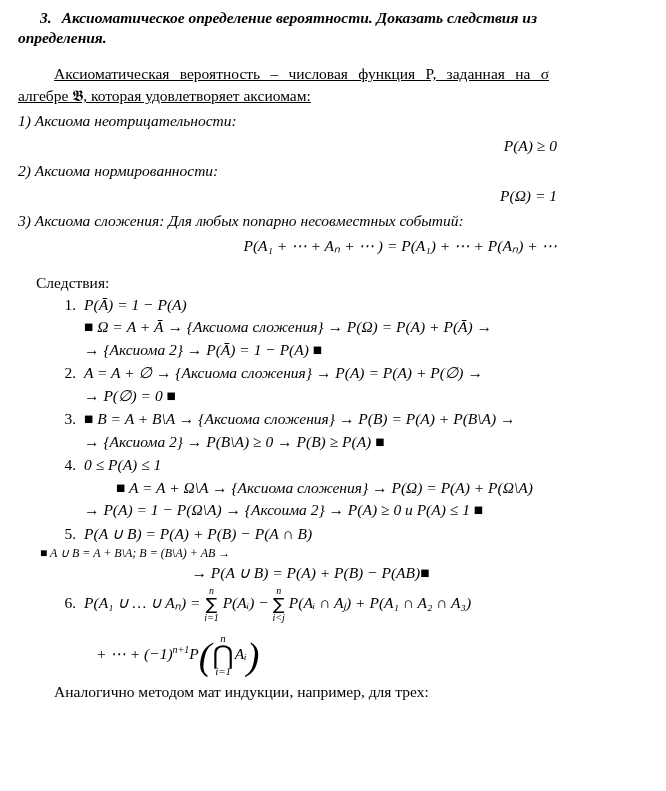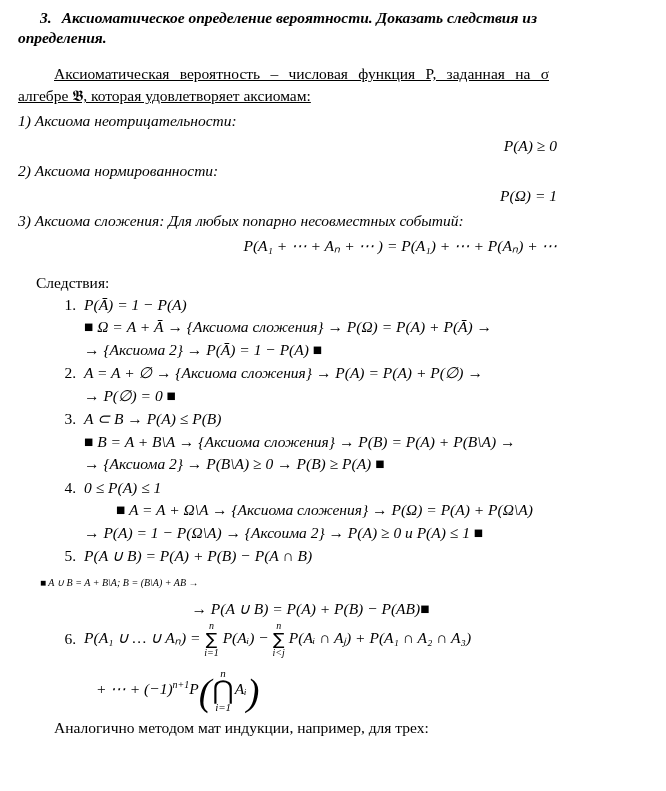--- a/index.html
+++ b/index.html
@@ -78,23 +78,23 @@
   }
   ol.items > li::marker {
     font-style: normal;
   }
   .sub {
     font-size: 15.5px;
     line-height: 1.45;
     margin: 0;
   }
   .sub-out {
-    font-size: 10px;
-    line-height: 1.45;
-    margin: 8px;
+    font-size: 12px;
+    line-height: 1.45;
+    margin: 0;
     margin-left: -44px;
   }
   .sub-ind {
     margin-left: 32px;
   }
   .center-in {
     text-align: center;
     margin-left: -20px;
   }
   .tail {
@@ -198,21 +198,20 @@
         <div class="sub math">■ Ω = A + Ā → {Аксиома сложения} →  P(Ω) = P(A) + P(Ā) →</div>
         <div class="sub math">→ {Аксиома 2} → P(Ā) = 1 − P(A) ■</div>
       </li>
 
       <li>
         <div class="sub math">A = A + ∅ → {Аксиома сложения} → P(A) = P(A) + P(∅) →</div>
         <div class="sub math">→ P(∅) = 0 ■</div>
       </li>
 
       <li>
-        <div class="sub math">A ⊂ B → P(A) ≤ P(B)</div>
         <div class="sub math">■ B = A + B\A → {Аксиома сложения} → P(B) = P(A) + P(B\A) →</div>
         <div class="sub math">→ {Аксиома 2} → P(B\A) ≥ 0 → P(B) ≥ P(A) ■</div>
       </li>
 
       <li>
         <div class="sub math">0 ≤ P(A) ≤ 1</div>
         <div class="sub math sub-ind">■ A = A + Ω\A → {Аксиома сложения} → P(Ω) = P(A) + P(Ω\A)</div>
         <div class="sub math">→ P(A) = 1 − P(Ω\A) → {Аксоима 2} → P(A) ≥ 0 и P(A) ≤ 1 ■</div>
       </li>
 

